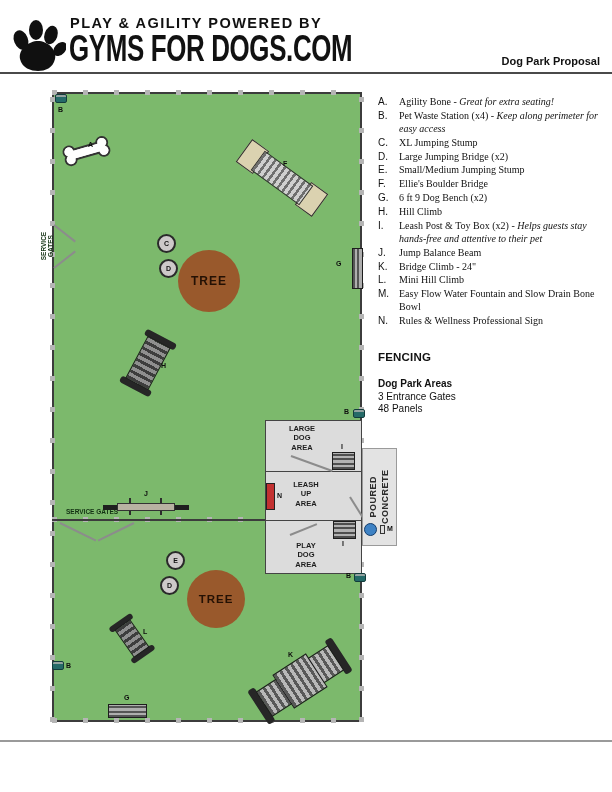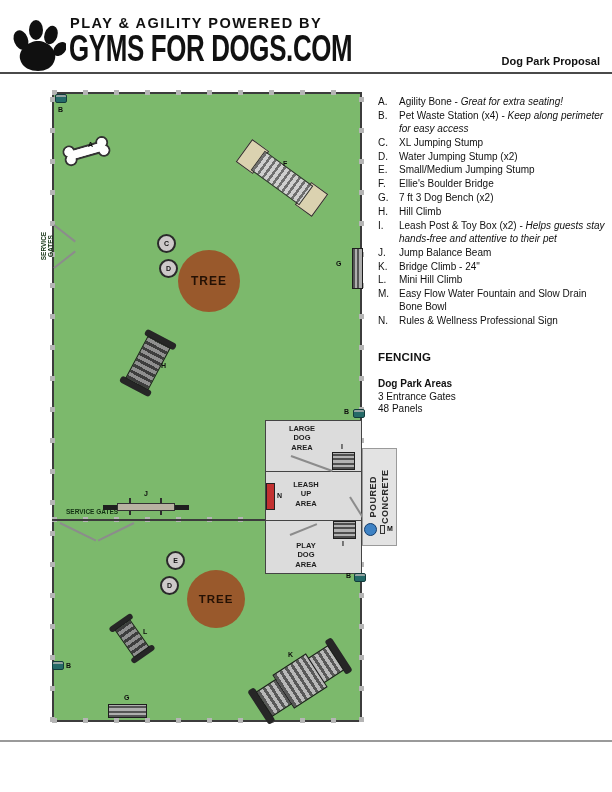--- a/index.html
+++ b/index.html
@@ -60,21 +60,21 @@
           background:#3e82c4;border:1.5px solid #123c6b;box-sizing:border-box;}
   .mwidget{position:absolute;left:380px;top:525px;width:5px;height:9px;background:#ddd;border:1px solid #333;box-sizing:border-box;}
   .jbar{position:absolute;left:117px;top:503px;width:58px;height:8px;background:#b8b2a2;border:1px solid #333;box-sizing:border-box;}
   .jend{position:absolute;top:505px;width:17px;height:5px;background:#1f1f1f;}
   .jtick{position:absolute;top:498px;width:2px;height:17px;background:#2c2c2c;}
   
   .legend{position:absolute;left:378px;top:95px;width:228px;}
   .sec-title{font-size:11.5px;font-weight:800;letter-spacing:.2px;margin-bottom:8px;}
   .li{display:flex;font-size:10px;line-height:1.33;margin-bottom:.5px;}
   .ll{width:21px;flex:none;}
-  .lt{flex:1;}
+  .lt{flex:1;font-family:Liberation Serif, serif;}
   .lt i{font-style:italic;}
   .fencing{position:absolute;left:378px;top:350px;width:228px;font-size:10px;line-height:1.28;}
   .fencing .sub{font-weight:700;margin-top:13px;}
 </style>
 </head>
 <body>
 
 <div class="page">
 
   <svg class="paw" width="58" height="54" viewBox="0 0 58 54" fill="#101010">
@@ -245,33 +245,33 @@
     <div class="li">
         <span class="ll">B.</span>
         <span class="lt"><span>Pet Waste Station (x4) - </span><i>Keep along perimeter for easy access</i></span>
       </div>
     <div class="li">
         <span class="ll">C.</span>
         <span class="lt"><span>XL Jumping Stump</span><i></i></span>
       </div>
     <div class="li">
         <span class="ll">D.</span>
-        <span class="lt"><span>Water Jumping Stump (x2)</span><i></i></span>
+        <span class="lt"><span>Large Jumping Bridge (x2)</span><i></i></span>
       </div>
     <div class="li">
         <span class="ll">E.</span>
         <span class="lt"><span>Small/Medium Jumping Stump</span><i></i></span>
       </div>
     <div class="li">
         <span class="ll">F.</span>
         <span class="lt"><span>Ellie's Boulder Bridge</span><i></i></span>
       </div>
     <div class="li">
         <span class="ll">G.</span>
-        <span class="lt"><span>7 ft 3 Dog Bench (x2)</span><i></i></span>
+        <span class="lt"><span>6 ft 9 Dog Bench (x2)</span><i></i></span>
       </div>
     <div class="li">
         <span class="ll">H.</span>
         <span class="lt"><span>Hill Climb</span><i></i></span>
       </div>
     <div class="li">
         <span class="ll">I.</span>
         <span class="lt"><span>Leash Post &amp; Toy Box (x2) - </span><i>Helps guests stay hands-free and attentive to their pet</i></span>
       </div>
     <div class="li">

